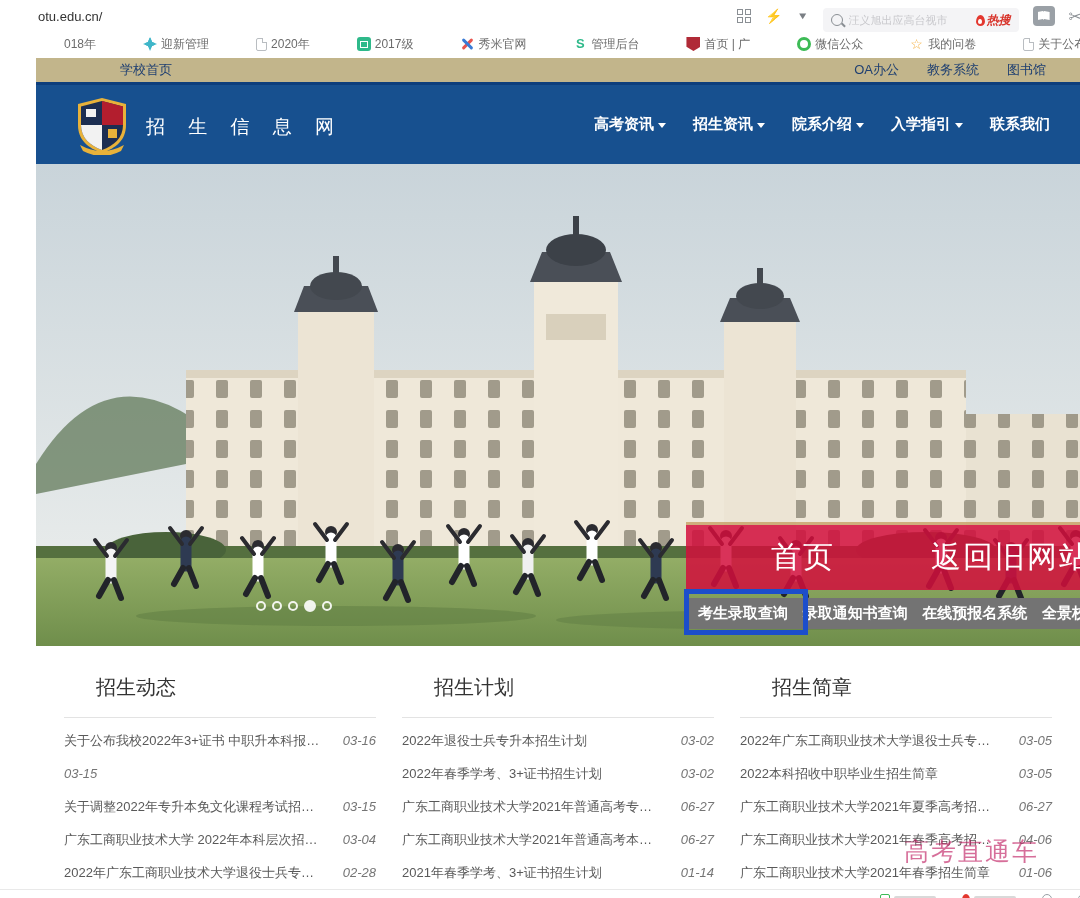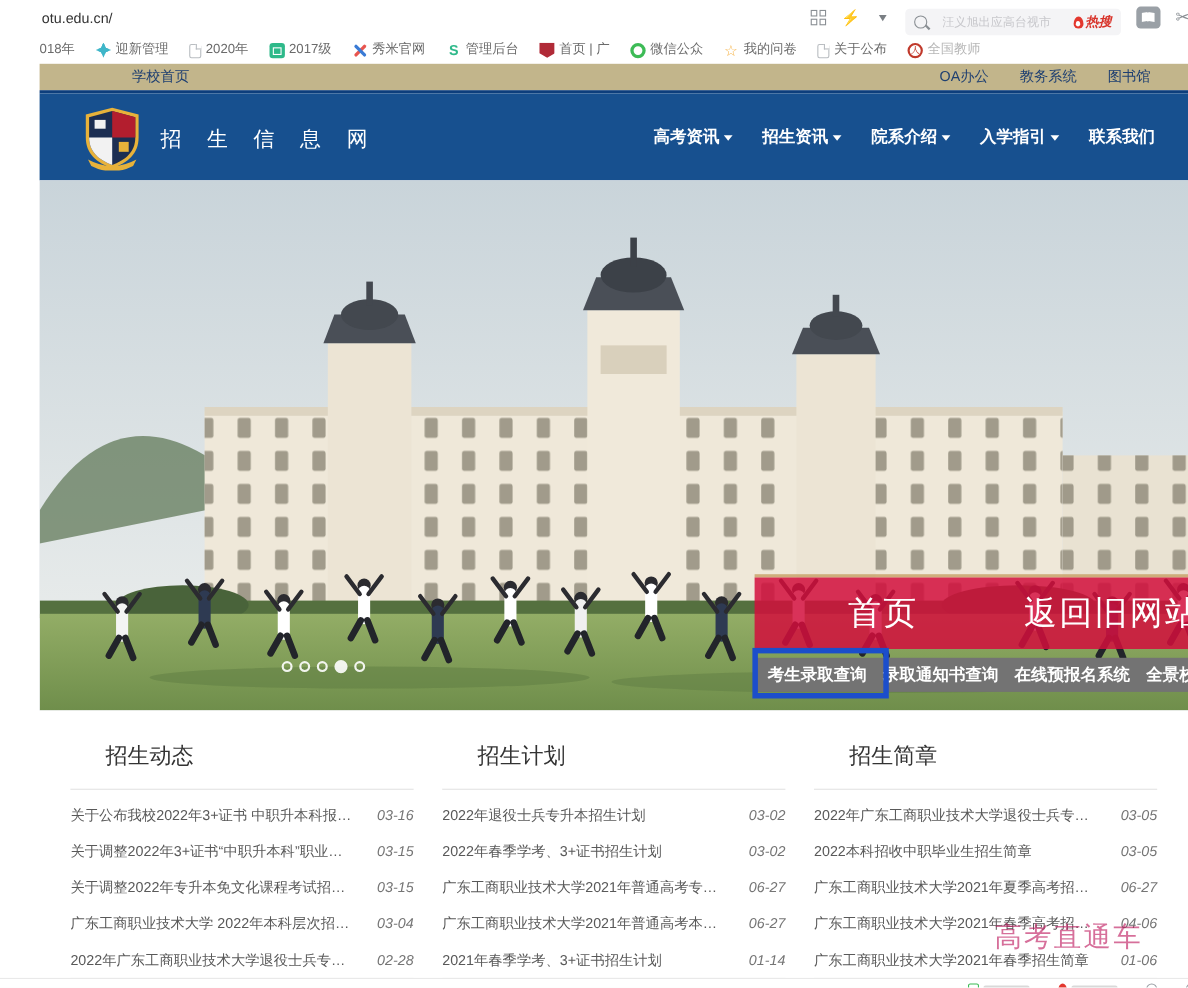--- a/index.html
+++ b/index.html
@@ -7,35 +7,35 @@
   .page { position:relative; width:1080px; height:898px; overflow:hidden; background:#fff;padding-left:36px; }
 
   
   .chrome-top { height:32px; display:flex; align-items:center; background:#fff; padding:0 6px 0 0; }
   .url-text { font-size:13px; color:#333; padding-left:2px; }
   .chrome-right { margin-left:auto; display:flex; align-items:center; gap:14px; }
   .grid-icon { width:14px; height:14px; display:grid; grid-template-columns:6px 6px; grid-template-rows:6px 6px; gap:2px; }
   .grid-icon span { border:1.5px solid #8a8f94; }
   .bolt { color:#2ecc5e; font-size:14px; }
   .chev { color:#7a7f84; font-size:12px; transform:scaleY(.8); }
-  .search-pill { display:flex; align-items:center; width:196px; height:24px; background:#f4f4f6; border-radius:4px; padding:0 8px; gap:14px;margin-top:8px; }
+  .search-pill { display:flex; align-items:center; width:196px; height:24px; background:#f4f4f6; border-radius:4px; padding:0 8px; gap:6px;margin-top:8px; }
   .mag { width:12px; height:12px; border:1.6px solid #8a8f94; border-radius:50%; position:relative; flex:none; }
   .mag::after { content:""; position:absolute; width:5px; height:1.6px; background:#8a8f94; transform:rotate(45deg); right:-4px; bottom:-1px; }
   .ph { font-size:11px; color:#c8c8cc; white-space:nowrap; overflow:hidden; flex:1; filter:blur(.4px); }
   .hot { display:flex; align-items:center; gap:2px; flex:none; }
   .flame { width:9px; height:11px; background:#e3372e; border-radius:50% 50% 50% 50% / 62% 62% 38% 38%; position:relative; }
   .flame::after { content:""; position:absolute; left:2.5px; top:4px; width:4px; height:5px; background:#fff; border-radius:50% 50% 50% 50% / 62% 62% 38% 38%; }
   .hot-txt { font-size:12px; color:#d8342b; font-weight:bold; font-style:italic; }
   .book-icon { width:22px; height:20px; background:#9aa0a6; border-radius:4px; position:relative; }
   .book-icon::after { content:""; position:absolute; left:5px; top:5px; width:12px; height:9px; background:#fff; clip-path:polygon(0 10%,45% 0,50% 8%,55% 0,100% 10%,100% 100%,55% 90%,50% 100%,45% 90%,0 100%); }
   .scissors { color:#8a8f94; font-size:16px; margin-right:-8px; }
 
   
   .bm-bar { height:26px; display:flex; align-items:center; gap:19px; padding:0 4px 2px 0; background:#fff; }
-  .bm { display:flex; align-items:flex-end; gap:4px; font-size:12px; color:#6b6b6b; white-space:nowrap; }
+  .bm { display:flex; align-items:center; gap:4px; font-size:12px; color:#6b6b6b; white-space:nowrap;margin-left:28px; }
   .bm .faded { color:#b7b7b7; }
   .bmi { width:14px; height:14px; flex:none; display:inline-block; }
   .i-flower { background:radial-gradient(circle at 50% 40%, #3fb6c9 0 45%, transparent 46%); clip-path:polygon(50% 0,65% 35%,100% 50%,65% 65%,50% 100%,35% 65%,0 50%,35% 35%); background-color:#3fb6c9; }
   .i-page { width:11px; height:13px; border:1.2px solid #b9bdc1; border-radius:2px; background:#fff; position:relative; }
   .i-page::after { content:""; position:absolute; right:-1px; top:-1px; width:4px; height:4px; background:#fff; border-left:1.2px solid #b9bdc1; border-bottom:1.2px solid #b9bdc1; }
   .i-cal { background:#2eb98a; border-radius:3px; position:relative; }
   .i-cal::after { content:""; position:absolute; left:3px; top:4px; right:3px; bottom:3px; border:1.4px solid #fff; }
   .i-x { position:relative; }
   .i-x::before,.i-x::after { content:""; position:absolute; left:6px; top:0; width:3px; height:14px; border-radius:2px; }
   .i-x::before { background:#e8554f; transform:rotate(45deg); }
@@ -312,21 +312,20 @@
   <div class="news">
     <div class="col">
       <h2>招生动态</h2>
       <div class="rule"></div>
       <div class="list">
         <div class="row">
             <span class="t">关于公布我校2022年3+证书 中职升本科报名...</span>
             <span class="d">03-16</span>
           </div>
         <div class="row">
-            <span class="t">关于调整2022年3+证书“中职升本科”职业技...</span>
             <span class="d">03-15</span>
           </div>
         <div class="row">
             <span class="t">关于调整2022年专升本免文化课程考试招收 ...</span>
             <span class="d">03-15</span>
           </div>
         <div class="row">
             <span class="t">广东工商职业技术大学 2022年本科层次招收...</span>
             <span class="d">03-04</span>
           </div>

